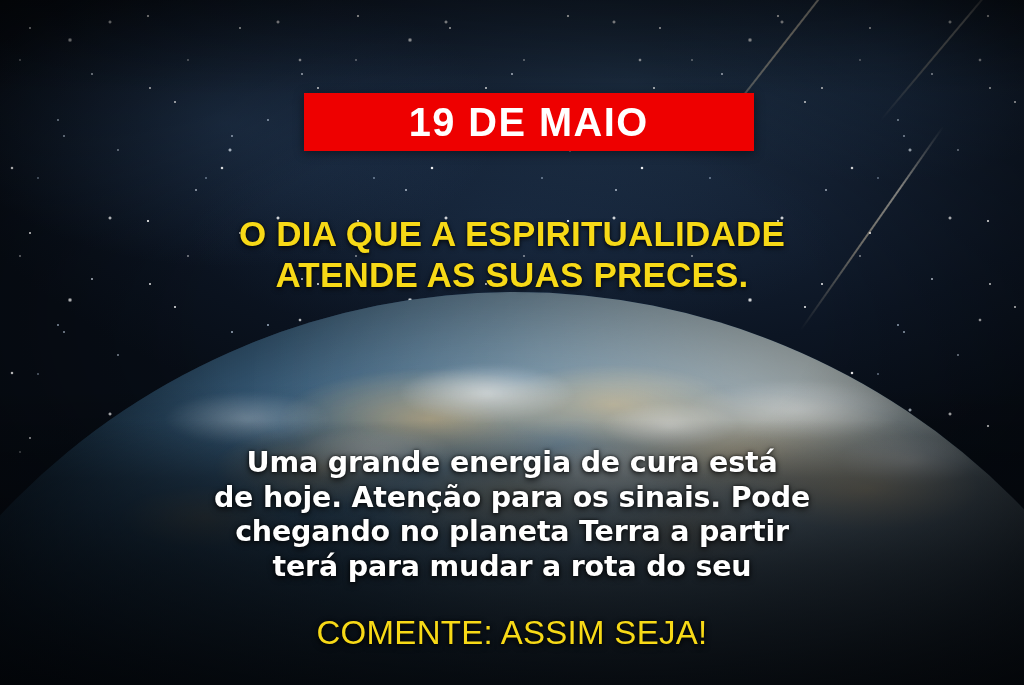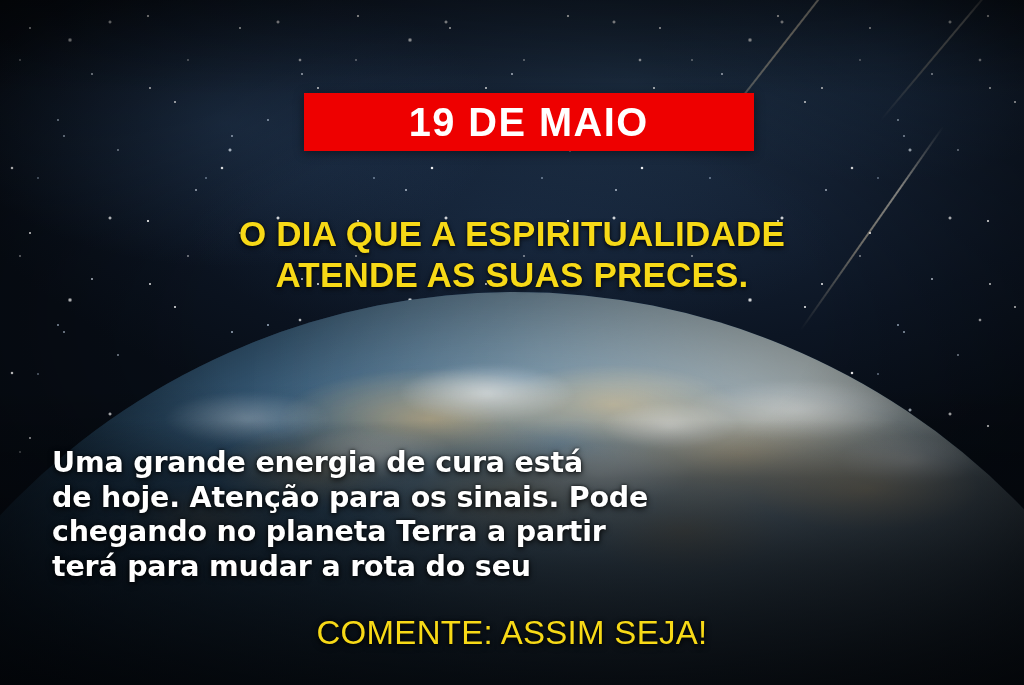--- a/index.html
+++ b/index.html
@@ -234,21 +234,21 @@
     text-shadow: 0 2px 5px rgba(0,0,0,.75), 0 0 2px rgba(0,0,0,.6);
     padding: 0 36px;
     margin-top: 48px;
   }
   .headline .hl-line { display: block; white-space: nowrap; }
 
   .body-copy {
     position: absolute;
     left: 0; right: 0;
     top: 446px;
-    text-align: left;
+    text-align: center;
     color: #ffffff;
     font-family: "DejaVu Sans", "Liberation Sans", sans-serif;
     font-size: 28.5px;
     font-weight: bold;
     line-height: 1.215;
     letter-spacing: -.2px;
     text-shadow: 0 2px 6px rgba(0,0,0,.85), 0 0 3px rgba(0,0,0,.7);
     padding: 0 52px;
   }
   .body-copy .bc-line { display: block; white-space: nowrap; }

